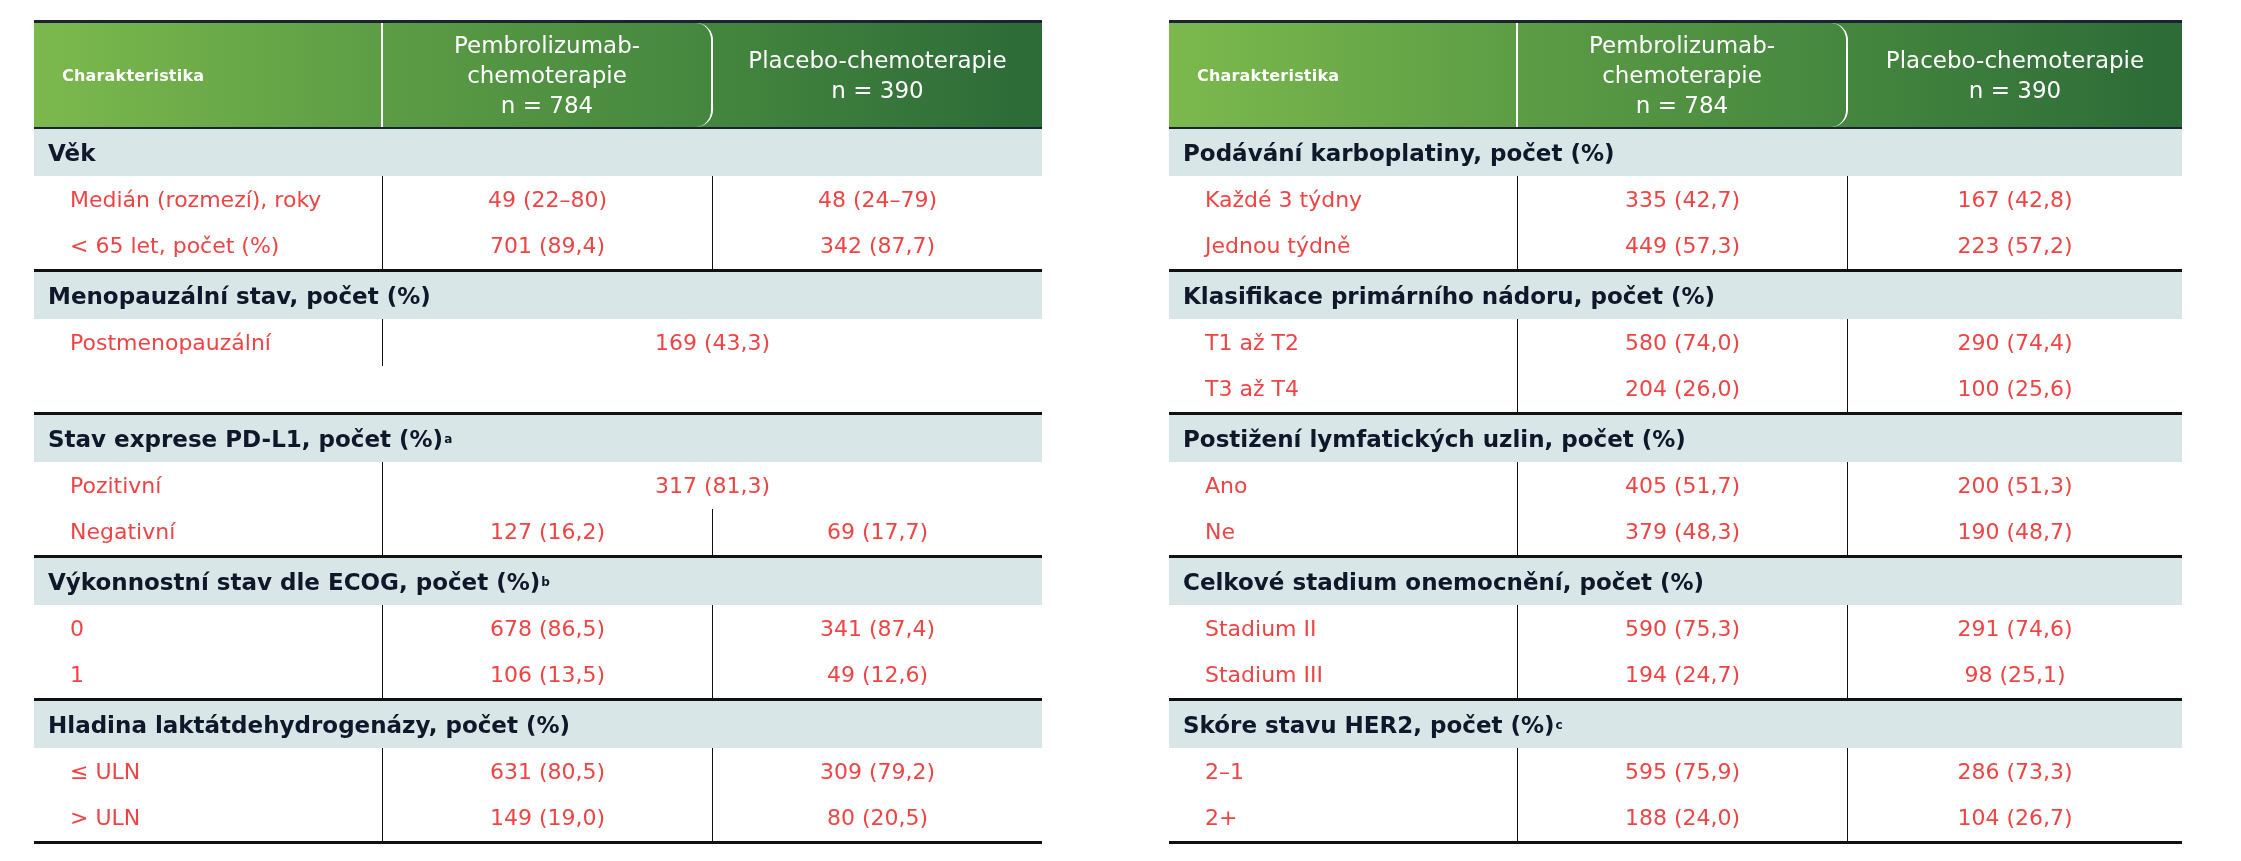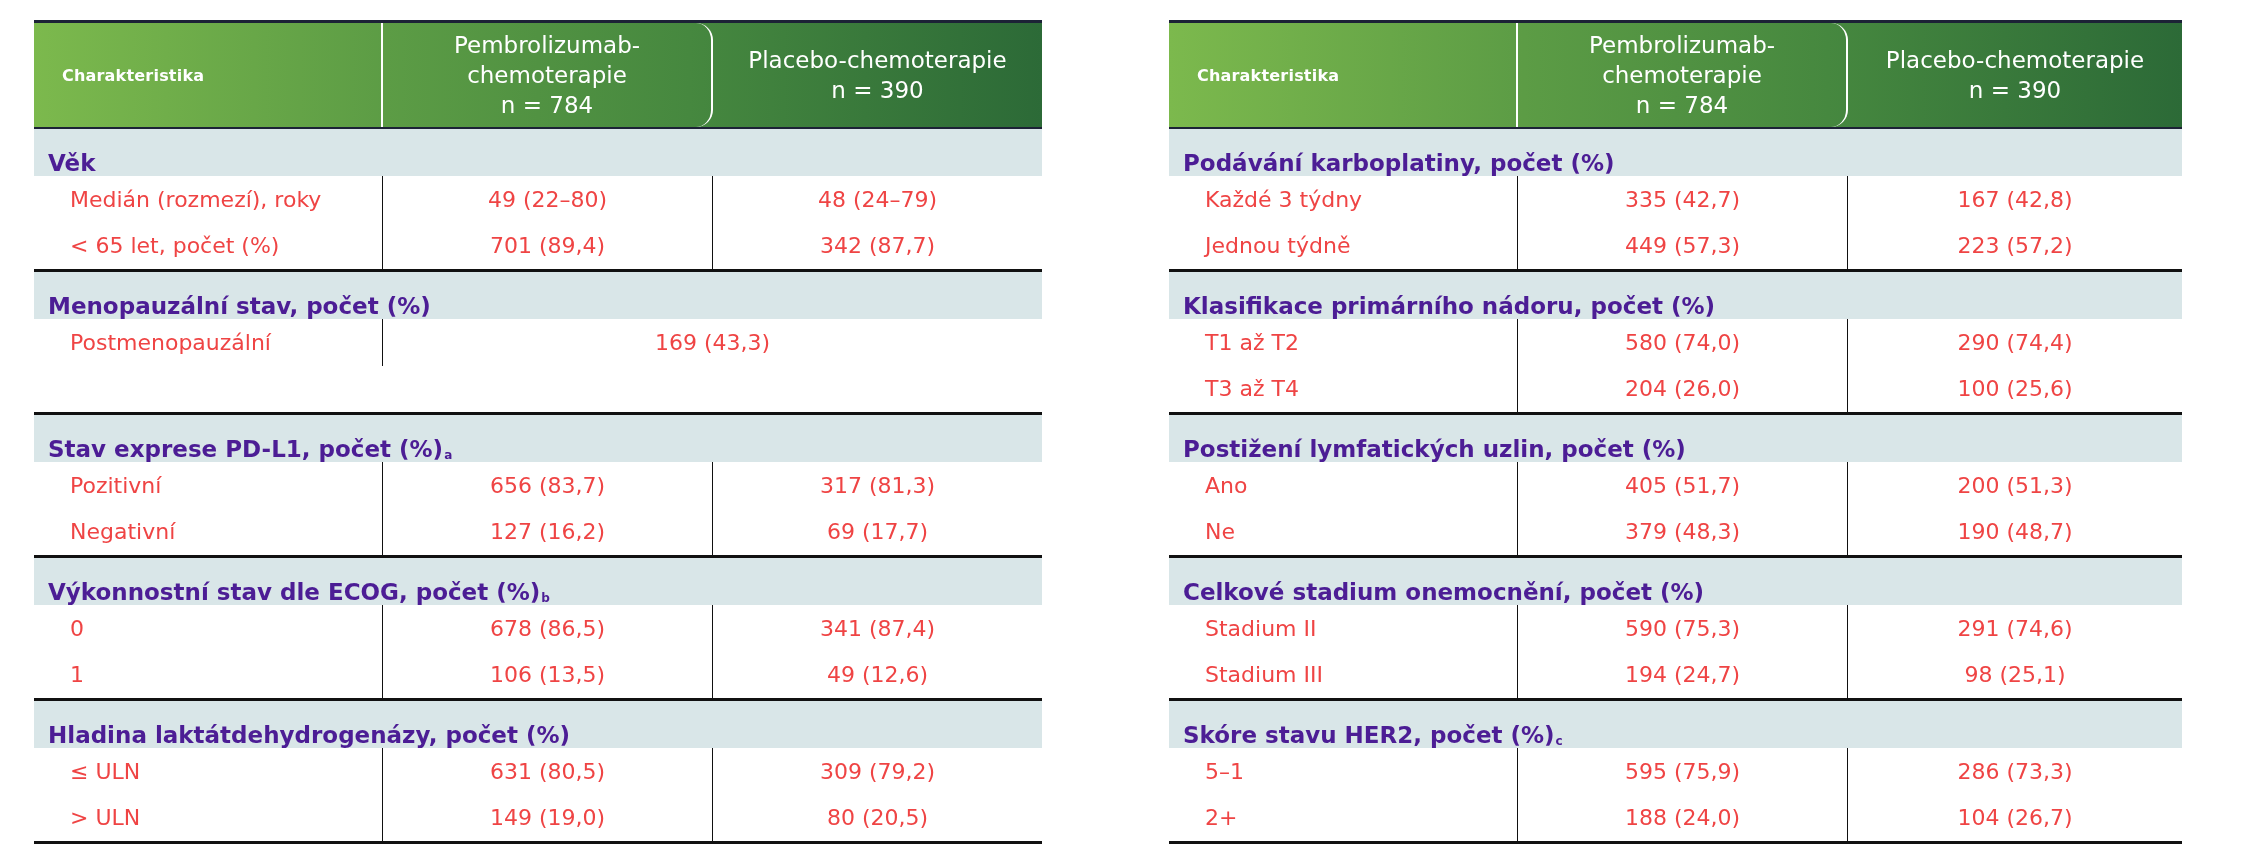--- a/index.html
+++ b/index.html
@@ -15,22 +15,22 @@
     background: linear-gradient(90deg, #7cb94d 0%, #5c9c45 35%, #46883f 65%, #2c6a37 100%);
     color: #ffffff;
   }
   .hdr .c0 { width: 349px; display: flex; align-items: center; padding-left: 28px;
     font-weight: bold; font-size: 16px; letter-spacing: 0.2px; border-right: 2px solid #ffffff; }
   .hdr .c1, .hdr .c2 { display: flex; align-items: center; justify-content: center; text-align: center;
     font-size: 23px; line-height: 30px; white-space: pre-line; }
   .hdr .c1 { width: 330px; border-right: 2px solid #ffffff; border-radius: 17px; }
   .hdr .c2 { flex: 1; }
   .grp { height: 143px; border-bottom: 3px solid #111111; }
-  .grp-title { height: 47px; background: #d9e6e8; display: flex; align-items: flex-end; padding-left: 14px;
-    font-weight: bold; font-size: 23px; color: #4c1d95; }
+  .grp-title { height: 47px; background: #d9e6e8; display: flex; align-items: center; padding-left: 14px;
+    font-weight: bold; font-size: 23px; color: #0f172a; }
   .grp-title sup { font-size: 12px; vertical-align: 9px; margin-left: 1px; }
   .row { display: flex; height: 46.5px; color: #ef4444; font-size: 22px; }
   .row .c0 { width: 349px; padding-left: 36px; display: flex; align-items: center; border-right: 1px solid #111111; }
   .row .c1 { width: 330px; display: flex; align-items: center; justify-content: center; border-right: 1px solid #111111; }
   .row .c2 { flex: 1; display: flex; align-items: center; justify-content: center; }
 </style>
 </head>
 <body>
 
 <div class="tbl tbl-left">
@@ -69,21 +69,20 @@
     </div>
   </div>
 
   <div class="grp">
     <div class="grp-title">
         <span>Stav exprese PD-L1, počet (%)</span>
         <sup>a</sup>
       </div>
     <div class="row">
       <div class="c0">Pozitivní</div>
-      <div class="c1">656 (83,7)</div>
       <div class="c2">317 (81,3)</div>
     </div>
     <div class="row">
       <div class="c0">Negativní</div>
       <div class="c1">127 (16,2)</div>
       <div class="c2">69 (17,7)</div>
     </div>
   </div>
 
   <div class="grp">
@@ -193,21 +192,21 @@
       <div class="c2">98 (25,1)</div>
     </div>
   </div>
 
   <div class="grp">
     <div class="grp-title">
         <span>Skóre stavu HER2, počet (%)</span>
         <sup>c</sup>
       </div>
     <div class="row">
-      <div class="c0">5–1</div>
+      <div class="c0">2–1</div>
       <div class="c1">595 (75,9)</div>
       <div class="c2">286 (73,3)</div>
     </div>
     <div class="row">
       <div class="c0">2+</div>
       <div class="c1">188 (24,0)</div>
       <div class="c2">104 (26,7)</div>
     </div>
   </div>
 </div>

